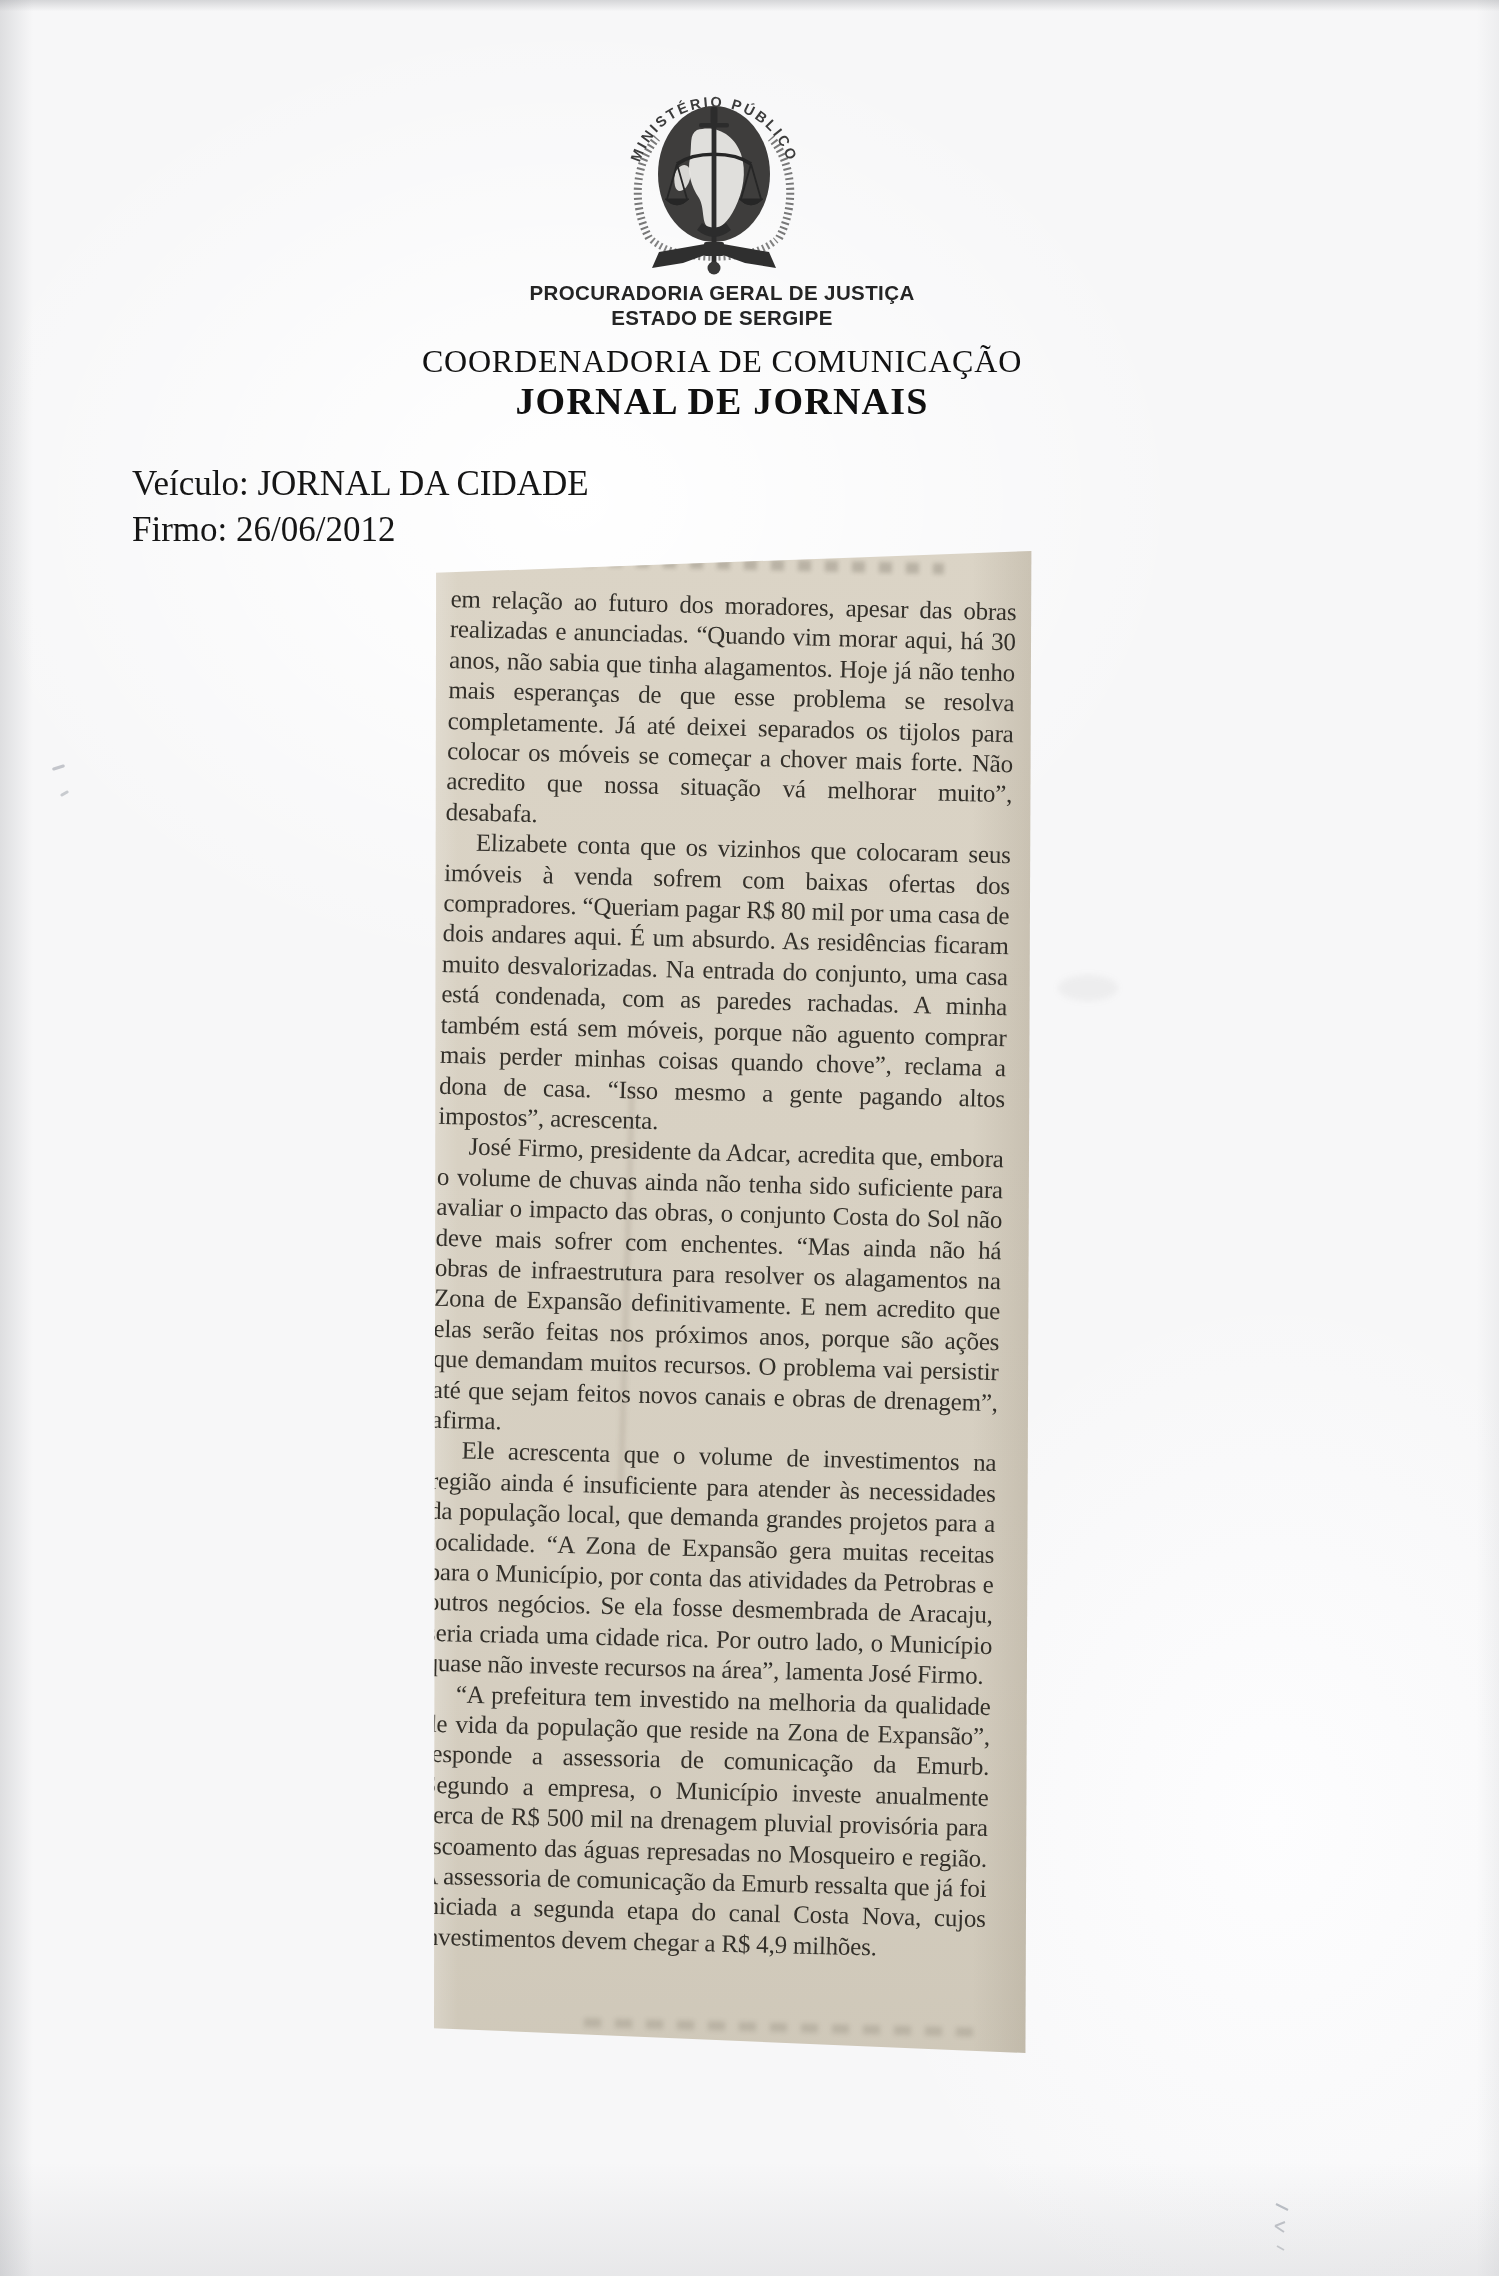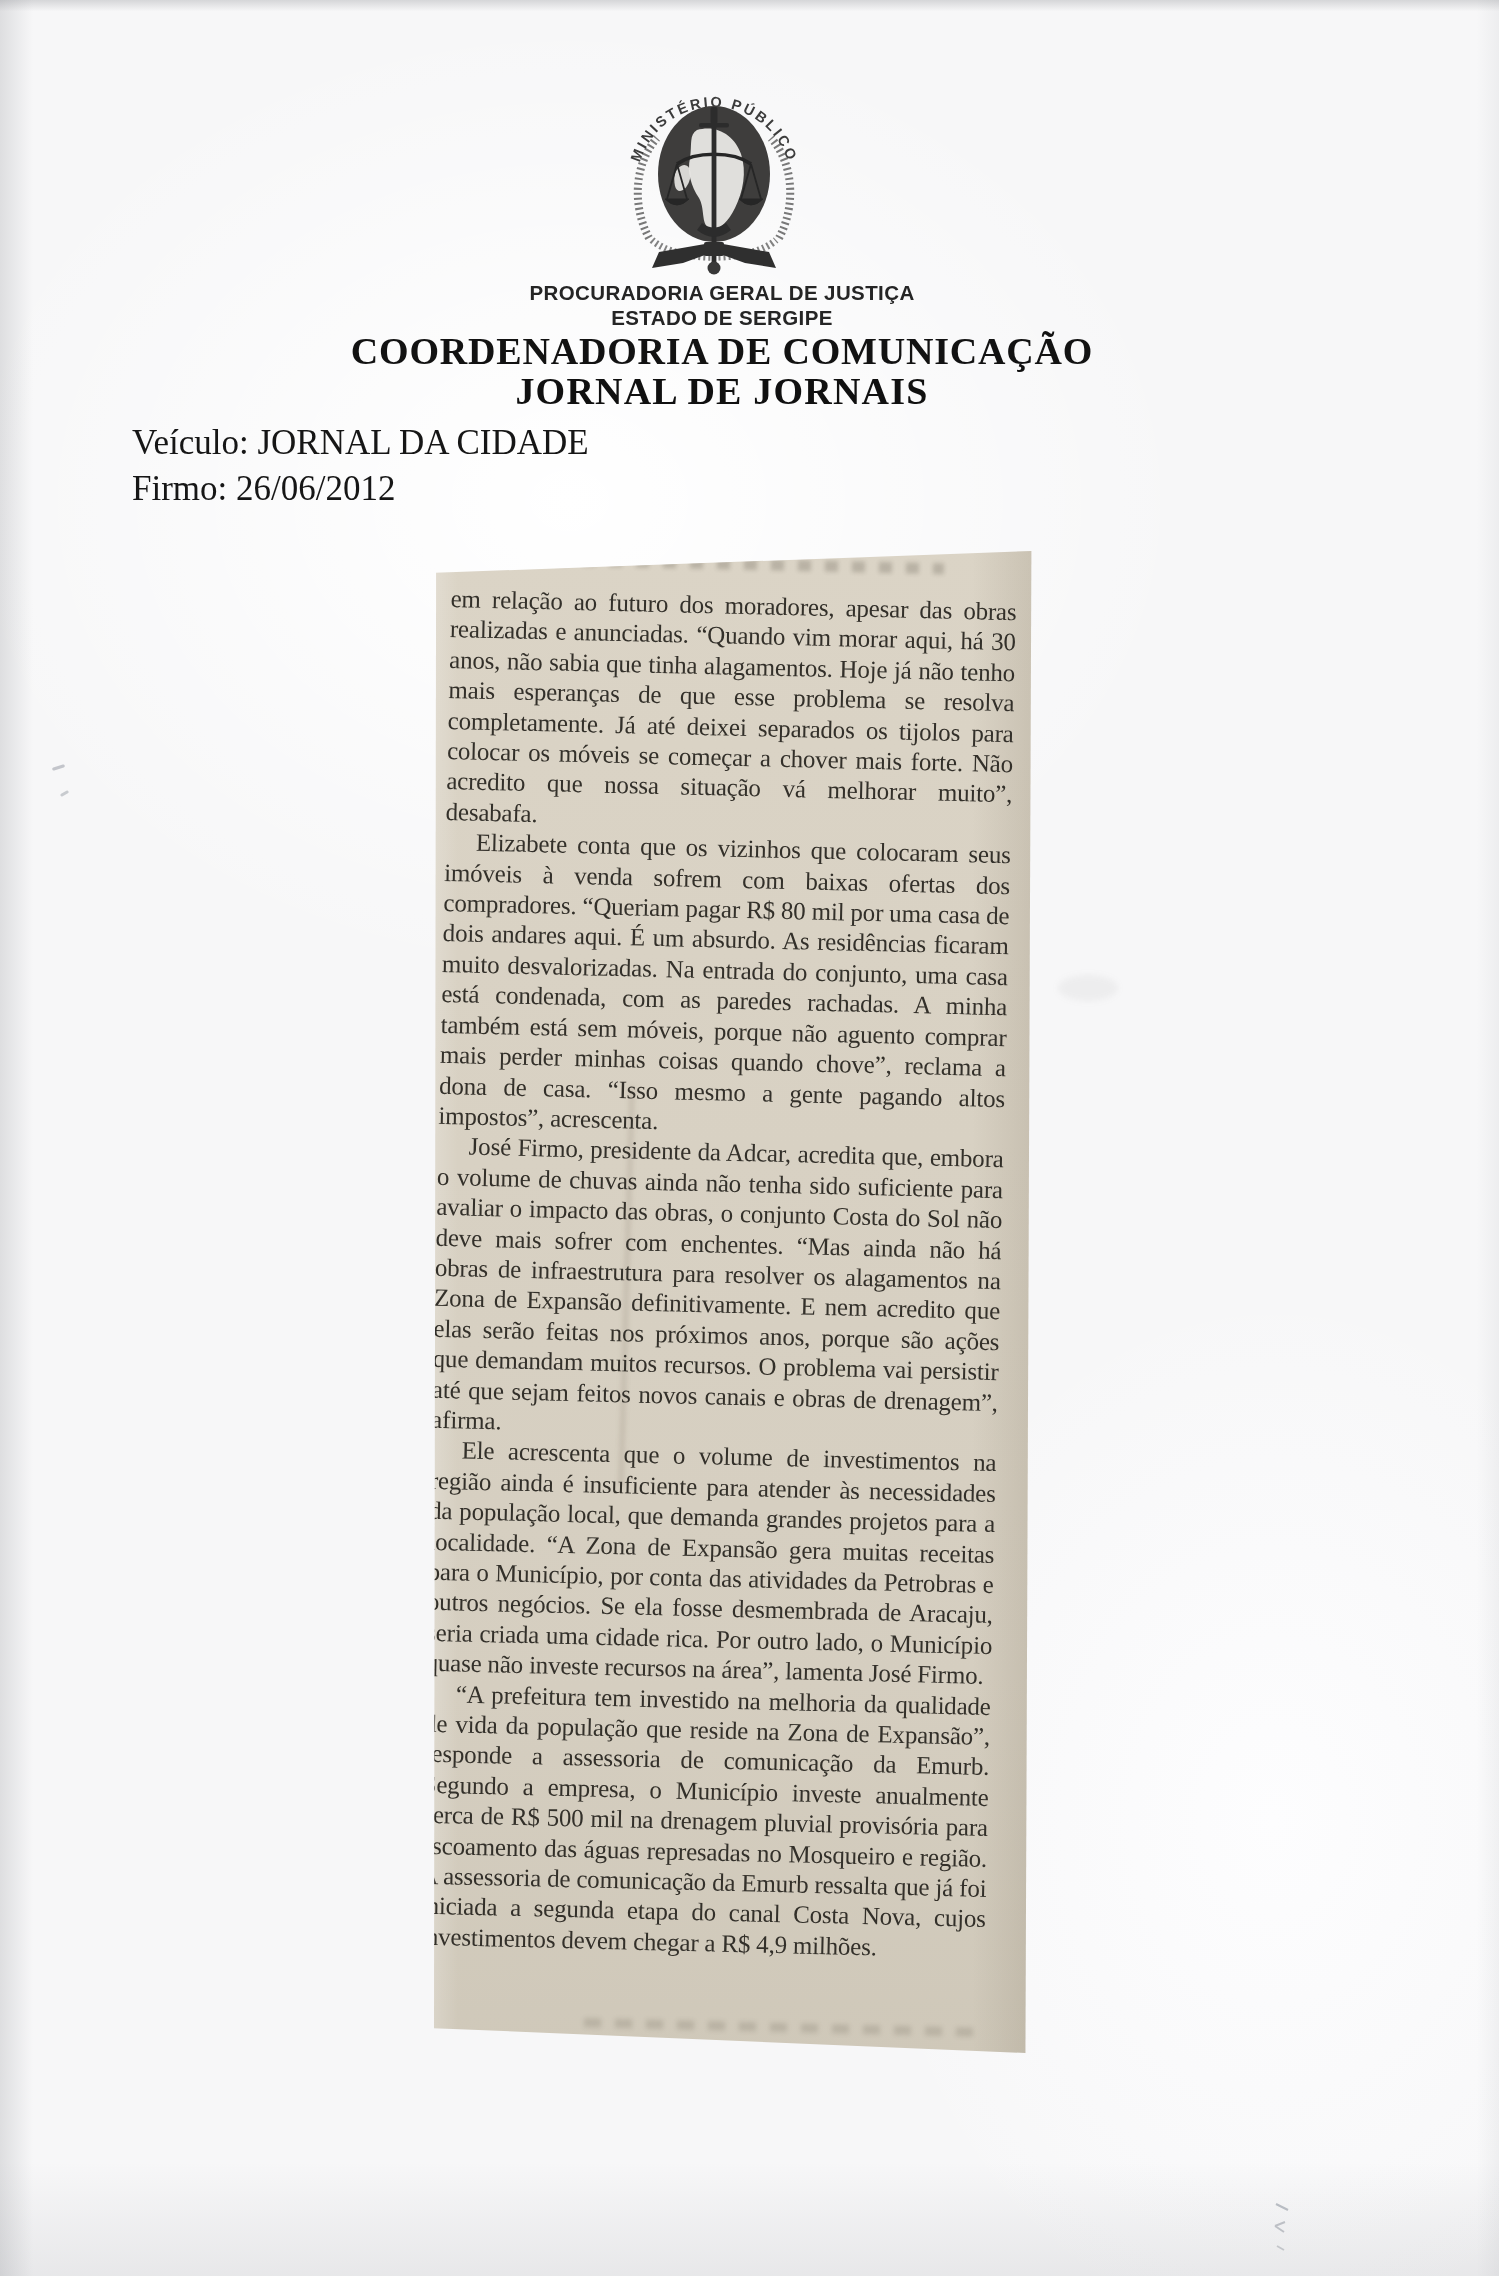--- a/index.html
+++ b/index.html
@@ -19,27 +19,27 @@
 
   
   .seal{position:absolute;left:619px;top:80px;width:190px;height:198px;}
   .seal .ring{font-family:"Liberation Sans", sans-serif;font-size:14.5px;font-weight:bold;
               letter-spacing:2.5px;fill:#3c3c3c;}
 
   
   .org-header{position:absolute;left:0;top:281px;width:1444px;text-align:center;}
   .h-sans{font-family:"Liberation Sans", sans-serif;font-weight:bold;font-size:20.5px;
           line-height:24.5px;color:#252525;letter-spacing:.4px;}
-  .h-serif-1{font-family:"Liberation Serif", serif;font-weight:bold;font-size:38px;
-             line-height:38px;color:#121212;letter-spacing:.8px;margin-top:2px;}
+  .h-serif-1{font-family:"Liberation Serif", serif;font-weight:normal;font-size:32px;
+             line-height:38px;color:#121212;letter-spacing:.8px;margin-top:12px;}
   .h-serif-2{font-family:"Liberation Serif", serif;font-weight:bold;font-size:38px;
              line-height:42px;color:#101010;letter-spacing:1.2px;}
 
   
-  .meta{position:absolute;left:132px;top:420px;font-size:35px;line-height:45.5px;color:#161616;}
+  .meta{position:absolute;left:132px;top:461px;font-size:35px;line-height:45.5px;color:#161616;}
   .meta .row{white-space:nowrap;}
 
   
   .clipping{
     position:absolute;left:434px;top:551px;width:598px;height:1505px;
     background:
       linear-gradient(90deg, rgba(255,255,255,.20) 0%, rgba(255,255,255,0) 4%, rgba(0,0,0,0) 90%, rgba(88,76,54,.13) 100%),
       linear-gradient(178deg, #dbd4c6 0%, #d8d1c3 40%, #d5cec0 75%, #cfc8b9 100%);
     clip-path: polygon(0.35% 1.45%, 99.9% 0%, 98.9% 99.8%, 0% 98.15%);
   }

